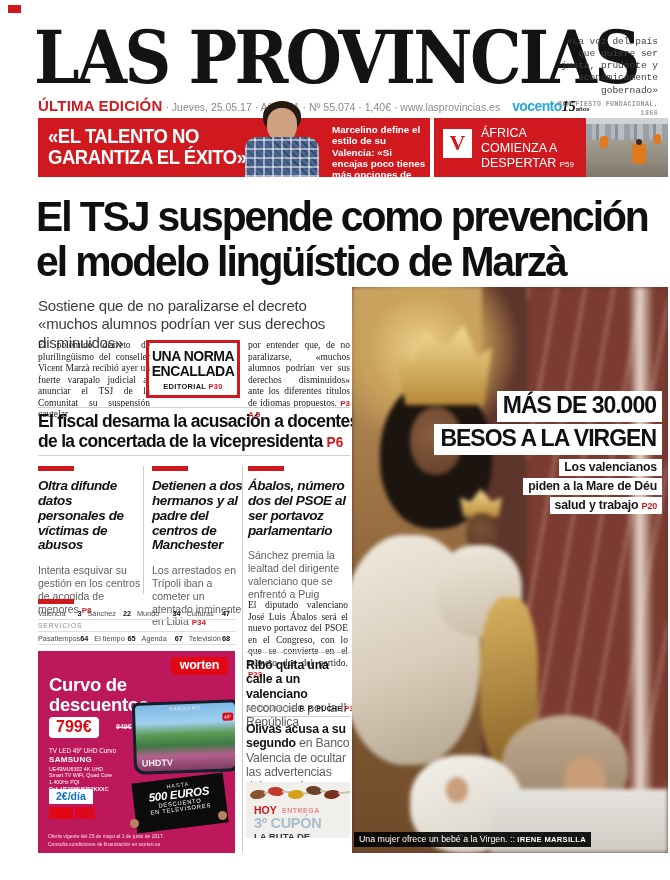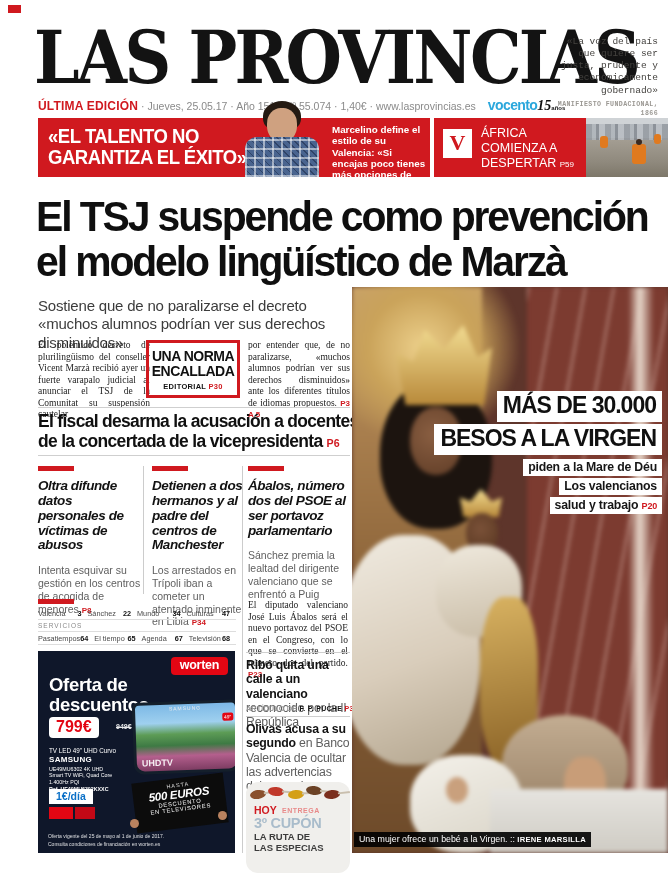--- a/index.html
+++ b/index.html
@@ -9,21 +9,21 @@
 
   
   .corner-mark{left:8px;top:5px;width:13px;height:8px;background:#d0191f;}
   .masthead-title{left:34px;top:22px;font-family:"DejaVu Serif",serif;font-weight:900;
      font-size:72px;line-height:1;letter-spacing:-3px;color:#131313;
      transform:scaleX(.9);transform-origin:left top;white-space:nowrap;}
   .manifesto{right:12px;top:36px;width:102px;text-align:right;font-family:Liberation Mono, monospace;
      font-size:9.5px;line-height:1.28;color:#44423f;}
   .manifesto-src{margin-top:3px;font-size:6.6px;font-weight:bold;letter-spacing:.4px;color:#9b9893;line-height:1.45;}
   .dateline{left:38px;top:97px;font-size:10.5px;color:#8a8a8a;white-space:nowrap;}
-  .edition{color:#d0191f;font-weight:bold;font-size:12px;letter-spacing:.2px;}
+  .edition{color:#d0191f;font-weight:bold;font-size:15px;letter-spacing:.2px;}
   .vocento{color:#2ba7dc;font-weight:bold;font-size:14px;letter-spacing:-.6px;margin-left:12px;}
   .vocento-num{color:#111;font-weight:bold;font-size:14px;font-family:"Liberation Serif",serif;font-style:italic;}
   .vocento-anios{color:#111;font-size:6px;font-weight:bold;}
 
   
   .banner-left{left:38px;top:118px;width:392px;height:59px;background:#d0191f;}
   .talent-quote{position:absolute;left:10px;top:8px;color:#fff;font-weight:800;font-size:19.5px;
      line-height:1.1;letter-spacing:-.5px;transform:scaleX(.95);transform-origin:left top;white-space:nowrap;}
   .talent-note{position:absolute;left:294px;top:6px;width:96px;color:#fff;font-size:9.8px;
      line-height:1.16;font-weight:600;}
@@ -63,42 +63,42 @@
   .col-b{left:248px;top:340px;width:102px;}
   .editorial-box{left:146px;top:340px;width:88px;height:46px;border:3px solid #d0191f;
      text-align:center;padding-top:6px;}
   .eb-title{font-weight:800;font-size:14px;line-height:1.08;letter-spacing:-.5px;color:#111;}
   .eb-kicker{margin-top:3px;font-size:7.5px;font-weight:800;color:#111;letter-spacing:.3px;}
   .eb-kicker .pageref{color:#d0191f;}
 
   .rule-h{background:#cfcfcf;height:1px;}
   .fiscal{left:38px;top:412px;font-weight:800;font-size:18px;line-height:1.1;letter-spacing:-.7px;
      color:#101010;transform:scaleX(.97);transform-origin:left top;white-space:nowrap;}
-  .fiscal .pageref{font-size:11px;color:#d0191f;letter-spacing:0;}
+  .fiscal .pageref{font-size:14px;color:#d0191f;letter-spacing:0;}
 
   
   .newscol{top:466px;}
   .kicker-bar{width:36px;height:5px;background:#d0191f;margin-bottom:8px;}
   .nc-title{font-weight:800;font-size:13.5px;line-height:1.1;letter-spacing:-.4px;color:#121212;font-style:italic;}
   .nc-body{margin-top:11px;font-size:10.5px;line-height:1.22;color:#5f5f5f;}
   .nc-body .pageref{color:#d0191f;font-weight:bold;font-size:8px;}
   .vrule{background:#ccc;width:1px;}
   .cont-snippet{left:248px;top:600px;width:100px;}
 
   
   .index{left:38px;top:599px;width:198px;}
   .index .kicker-bar{margin-bottom:3px;}
   .idx-row{display:flex;border-bottom:1px solid #ddd;}
   .idx-cell{flex:1;display:flex;justify-content:space-between;padding:1.5px 6px 1.5px 0;}
   .idx-l{font-size:7.3px;color:#4a4a4a;}
   .idx-n{font-size:7.3px;font-weight:bold;color:#111;}
   .idx-serv{font-size:6.5px;letter-spacing:1px;color:#8a8a8a;padding:2px 0;border-bottom:1px solid #ddd;}
 
   
-  .ad{left:38px;top:651px;width:197px;height:202px;background:#0f172a;overflow:hidden;color:#fff;}
+  .ad{left:38px;top:651px;width:197px;height:202px;background:#be185d;overflow:hidden;color:#fff;}
   .ad-pill{position:absolute;right:7px;top:6px;background:#e30613;color:#fff;font-weight:800;
      font-size:12.5px;padding:1px 9px 3px;border-radius:4px;letter-spacing:-.3px;}
   .ad-title{position:absolute;left:11px;top:24px;font-weight:800;font-size:18.5px;line-height:1.1;letter-spacing:-.3px;}
   .ad-price{position:absolute;left:11px;top:66px;background:#fff;color:#e30613;font-weight:800;
      font-size:16px;padding:1px 7px 2px;border-radius:4px;}
   .ad-oldprice{position:absolute;left:78px;top:72px;font-size:7px;font-weight:bold;text-decoration:line-through;opacity:.9;}
   .ad-prod{position:absolute;left:11px;top:96px;width:70px;line-height:1.3;font-size:6.3px;}
   .ad-prod .b{font-weight:800;font-size:8px;letter-spacing:.3px;}
   .ad-tv{position:absolute;left:95px;top:50px;width:100px;height:66px;background:#141f2b;
      border-radius:6px 6px 10px 10px;padding:3px;transform:rotate(-2deg);}
@@ -121,21 +121,21 @@
 
   
   .brief{left:246px;width:104px;font-size:12.3px;line-height:1.16;letter-spacing:-.2px;color:#5f5f5f;}
   .brief .b{font-weight:800;color:#121212;}
   .brief .pageref{color:#d0191f;font-weight:bold;font-size:8px;}
   .brief-kicker{left:246px;font-size:7px;letter-spacing:.3px;color:#9a9a9a;font-weight:bold;}
   .brief-kicker .auth{color:#121212;font-weight:800;}
   .brief-kicker .pageref{color:#d0191f;font-weight:800;}
 
   
-  .promo{left:246px;top:782px;width:104px;height:91px;background:#f0efec;overflow:hidden;border-radius:12px;}
+  .promo{left:246px;top:782px;width:104px;height:56px;background:#f0efec;overflow:hidden;}
   .spoon{position:absolute;width:16px;height:9px;border-radius:50%;}
   .spoon::after{content:"";position:absolute;left:14px;top:3px;width:18px;height:2px;background:#c9bfae;}
   .promo-hoy{position:absolute;left:8px;top:22px;font-weight:800;font-size:10.5px;color:#d0191f;}
   .promo-entrega{position:absolute;left:36px;top:25px;font-weight:bold;font-size:7px;color:#e88a8a;letter-spacing:.5px;}
   .promo-cupon{position:absolute;left:8px;top:33px;font-weight:800;font-size:14.5px;color:#a9bccb;letter-spacing:-.3px;}
   .promo-l1{position:absolute;left:8px;top:50px;font-weight:800;font-size:9.5px;color:#3c3c3c;line-height:1.15;}
 
   
   .photo{left:352px;top:287px;width:316px;height:566px;background:#5e352b;overflow:hidden;}
   .ph-art{position:absolute;inset:0;filter:blur(2px);}
@@ -307,40 +307,40 @@
       <div class="idx-cell">
           <span class="idx-l">Televisión</span>
           <span class="idx-n">68</span>
         </div>
     </div>
   </div>
 
   <div class="abs ad">
     <div class="ad-pill">worten</div>
     <div class="ad-title">
-      <div>Oferta de</div>
+      <div>Curvo de</div>
       <div>descuentos</div>
     </div>
     <div class="ad-price">799€</div>
     <div class="ad-oldprice">949€</div>
     <div class="ad-tv">
       <div class="ad-tvscreen">
         <div class="ad-tvbrand">SAMSUNG</div>
         <div class="ad-tvlabel">UHDTV</div>
         <div class="ad-tvbadge">49″</div>
       </div>
     </div>
     <div class="ad-prod">
       <div>TV LED 49" UHD Curvo</div>
       <div class="b">SAMSUNG</div>
       <div style="font-size:5.3px">UE49MU6302 4K UHD</div>
       <div style="font-size:5.3px">Smart TV WiFi, Quad Core 1.400Hz PQI</div>
       <div style="font-size:5.3px;font-weight:bold">Ref. UE49MU6302KXXC</div>
     </div>
-    <div class="ad-perday">1€/día</div>
+    <div class="ad-perday">2€/día</div>
     <div class="ad-fin1"></div>
     <div class="ad-fin2"></div>
     <div class="ad-sign">
       <div class="s0">HASTA</div>
       <div class="s1">500 EUROS</div>
       <div class="s2">DESCUENTO</div>
       <div class="s2">EN TELEVISORES</div>
     </div>
     <div class="ad-hand" style="left:92px;top:168px;"></div>
     <div class="ad-hand" style="left:180px;top:160px;"></div>
@@ -387,20 +387,20 @@
       <div class="pa pa-mantle"></div>
       <div class="pa pa-whair"></div>
       <div class="pa pa-arm"></div>
       <div class="pa pa-bundle"></div>
       <div class="pa pa-babyface"></div>
       <div class="pa pa-blouse"></div>
     </div>
     <div class="photo-headline">
       <div><span class="ph-line">MÁS DE 30.000</span></div>
       <div><span class="ph-line">BESOS A LA VIRGEN</span></div>
+      <div><span class="ph-sub">Los valencianos</span></div>
       <div><span class="ph-sub">piden a la Mare de Déu</span></div>
-      <div><span class="ph-sub">Los valencianos</span></div>
       <div><span class="ph-sub"><span>salud y trabajo </span><span class="pageref">P20</span></span></div>
     </div>
     <div class="photo-caption"><span>Una mujer ofrece un bebé a la Virgen. :: </span><span class="credit">IRENE MARSILLA</span></div>
   </div>
 
 </div>
 
 </body></html>

